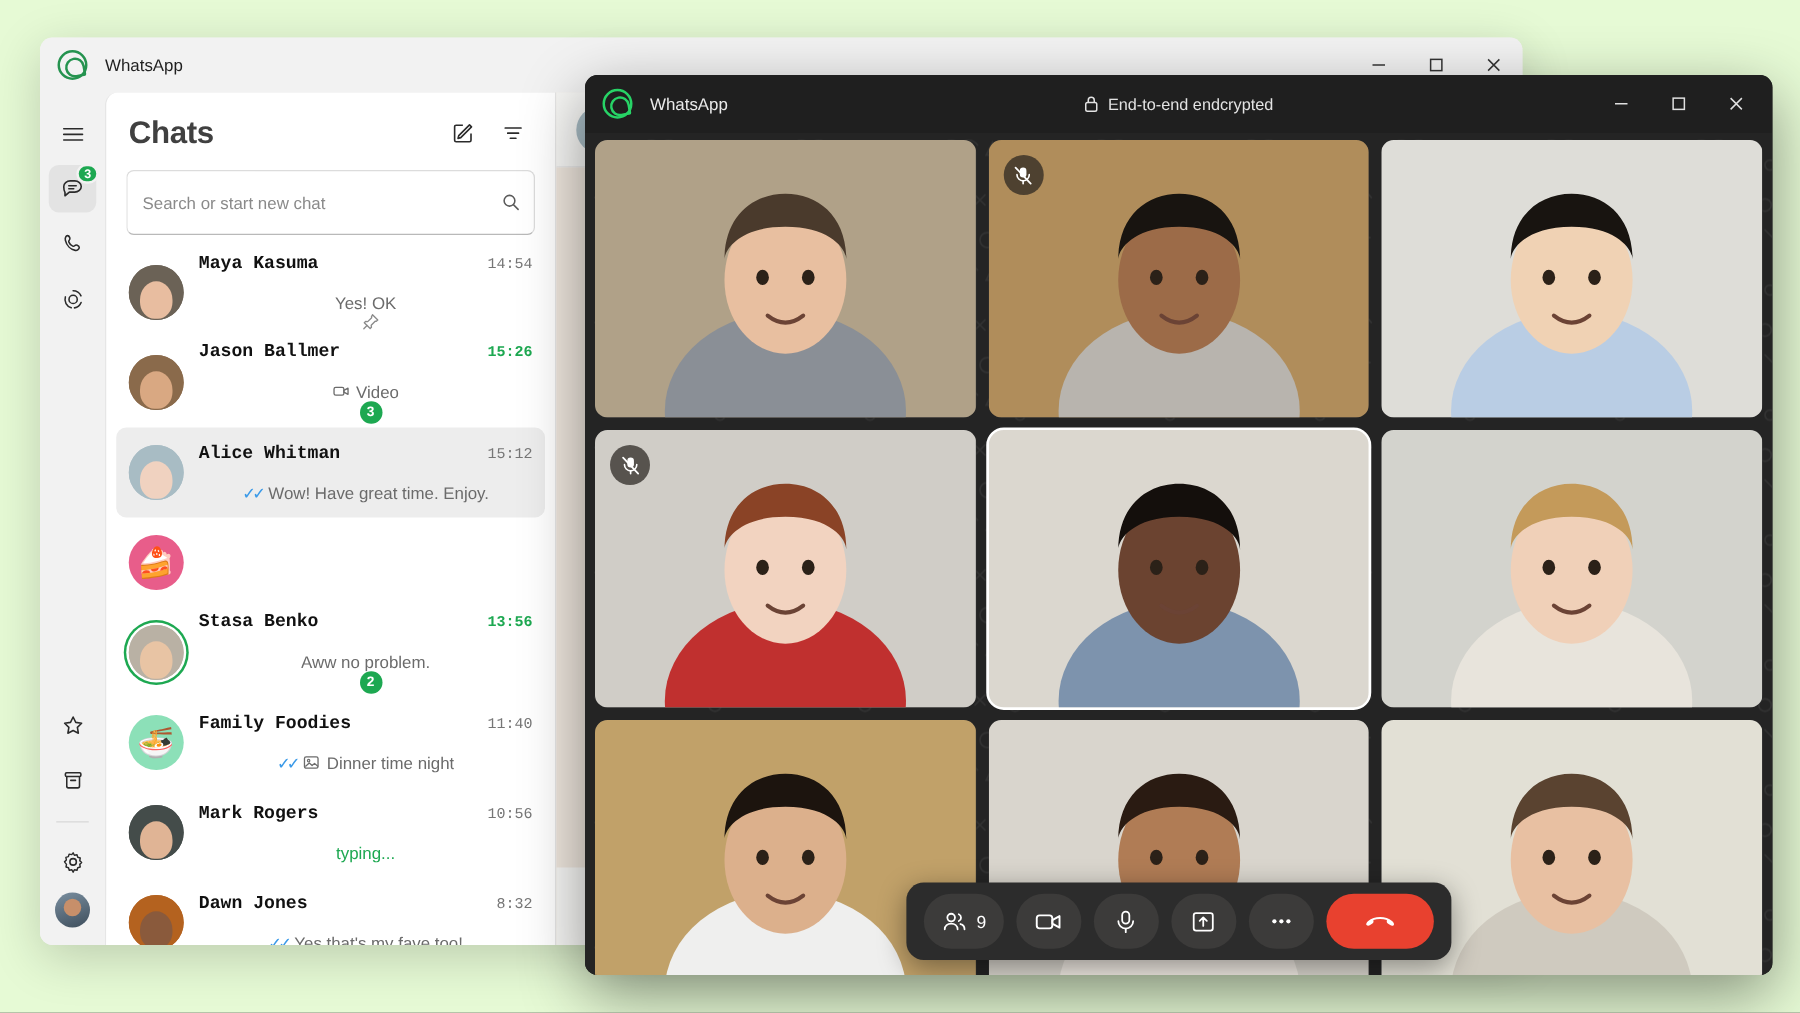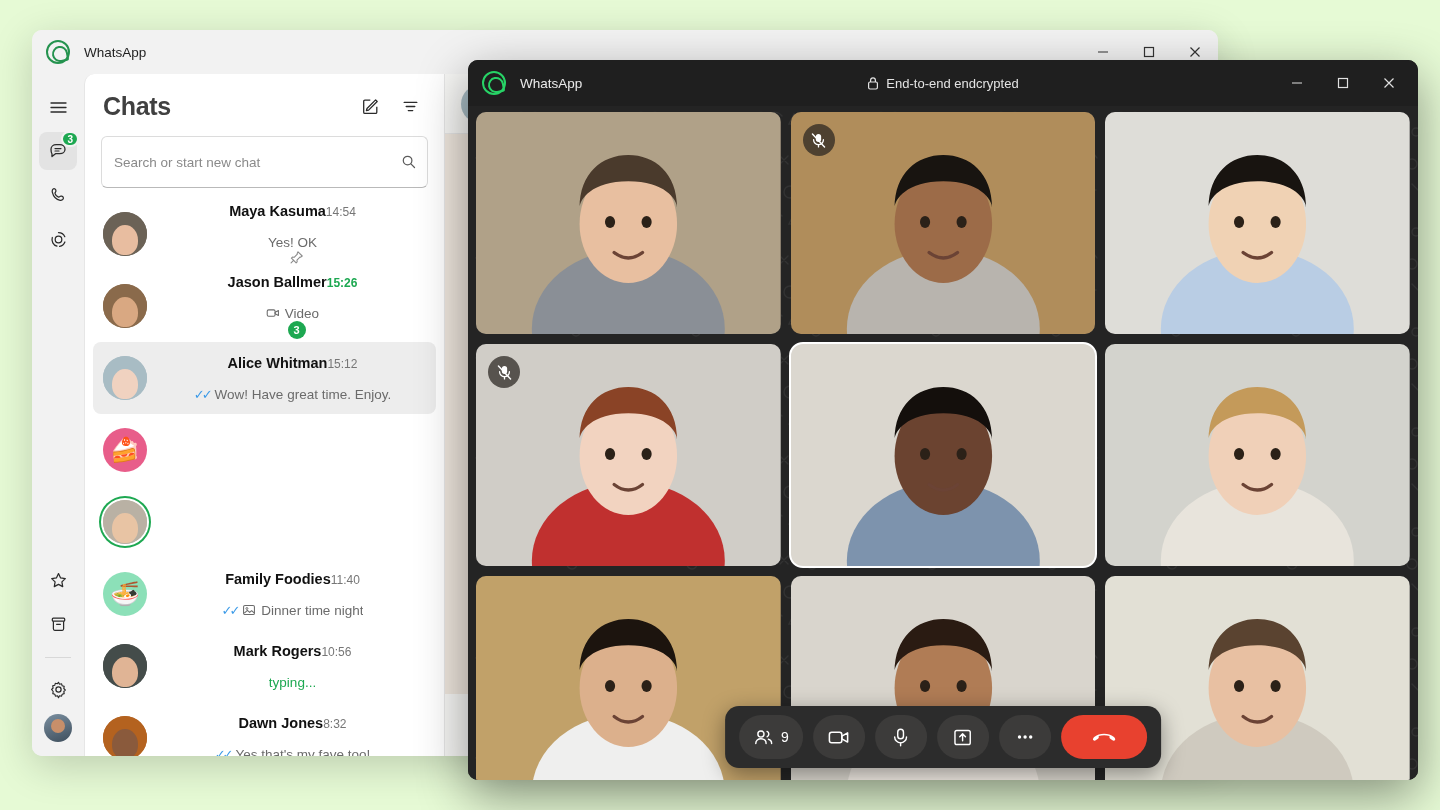--- a/index.html
+++ b/index.html
@@ -114,21 +114,21 @@
     width: 44px; height: 44px; border-radius: 50%; flex: none;
     position: relative; overflow: hidden;
   }
   .avatar.ring { box-shadow: 0 0 0 2px #fff, 0 0 0 4px #1da851; }
   .av-face { position: absolute; inset: 0; }
   .av-face::after {
     content: ""; position: absolute; left: 50%; top: 34%;
     width: 24px; height: 24px; margin-left: -12px; border-radius: 50%;
   }
   .chat-meta { flex: 1; min-width: 0; }
-  .chat-name-row { display: flex; align-items: baseline; justify-content: center; }
+  .chat-name-row { display: flex; align-items: baseline; justify-content: space-between; font-family: Liberation Mono, monospace; }
   .chat-name { font-size: 14.5px; font-weight: bold; color: #111; }
   .chat-time { font-size: 12px; color: #767676; flex: none; margin-left: 0; }
   .chat-time.green { color: #1da851; font-weight: bold; }
   .chat-sub-row { display: flex; align-items: center; justify-content: space-between; margin-top: 16px; flex-direction: column; }
   .chat-sub {
     font-size: 13.5px; color: #6b6b6b; display: flex; align-items: center; gap: 5px;
     white-space: nowrap; overflow: hidden; text-overflow: ellipsis;
   }
   .chat-sub.typing { color: #1da851; }
   .ticks { color: #3b9ae8; font-size: 13px; letter-spacing: -3px; flex: none; }
@@ -422,20 +422,34 @@
               </div>
             </div>
             <div class="chat-item">
               <div class="avatar" style="background: rgb(232, 93, 138); display: flex; align-items: center; justify-content: center; font-size: 24px;">🍰</div>
             </div>
             <div class="chat-item">
               <div class="avatar ring" style="background: rgb(185, 177, 164);">
                 <span class="av-face" style="background: linear-gradient(170deg, rgb(185, 177, 164) 0%, rgb(185, 177, 164) 100%);">
                   <span style="position: absolute; left: 50%; top: 30%; width: 26px; height: 30px; margin-left: -13px; border-radius: 50% 50% 45% 45%; background: rgb(232, 196, 164);"></span>
                 </span>
+              </div>
+              <div class="chat-meta">
+                <div class="chat-name-row">
+                  <div class="chat-name">Stasa Benko</div>
+                  <div class="chat-time green">13:56</div>
+                </div>
+                <div class="chat-sub-row">
+                  <div class="chat-sub">
+                    <span>Aww no problem.</span>
+                  </div>
+                  <div class="sub-right">
+                    <span class="badge">2</span>
+                  </div>
+                </div>
               </div>
             </div>
             <div class="chat-item">
               <div class="avatar" style="background: rgb(140, 224, 184); display: flex; align-items: center; justify-content: center; font-size: 24px;">🍜</div>
               <div class="chat-meta">
                 <div class="chat-name-row">
                   <div class="chat-name">Family Foodies</div>
                   <div class="chat-time">11:40</div>
                 </div>
                 <div class="chat-sub-row">

